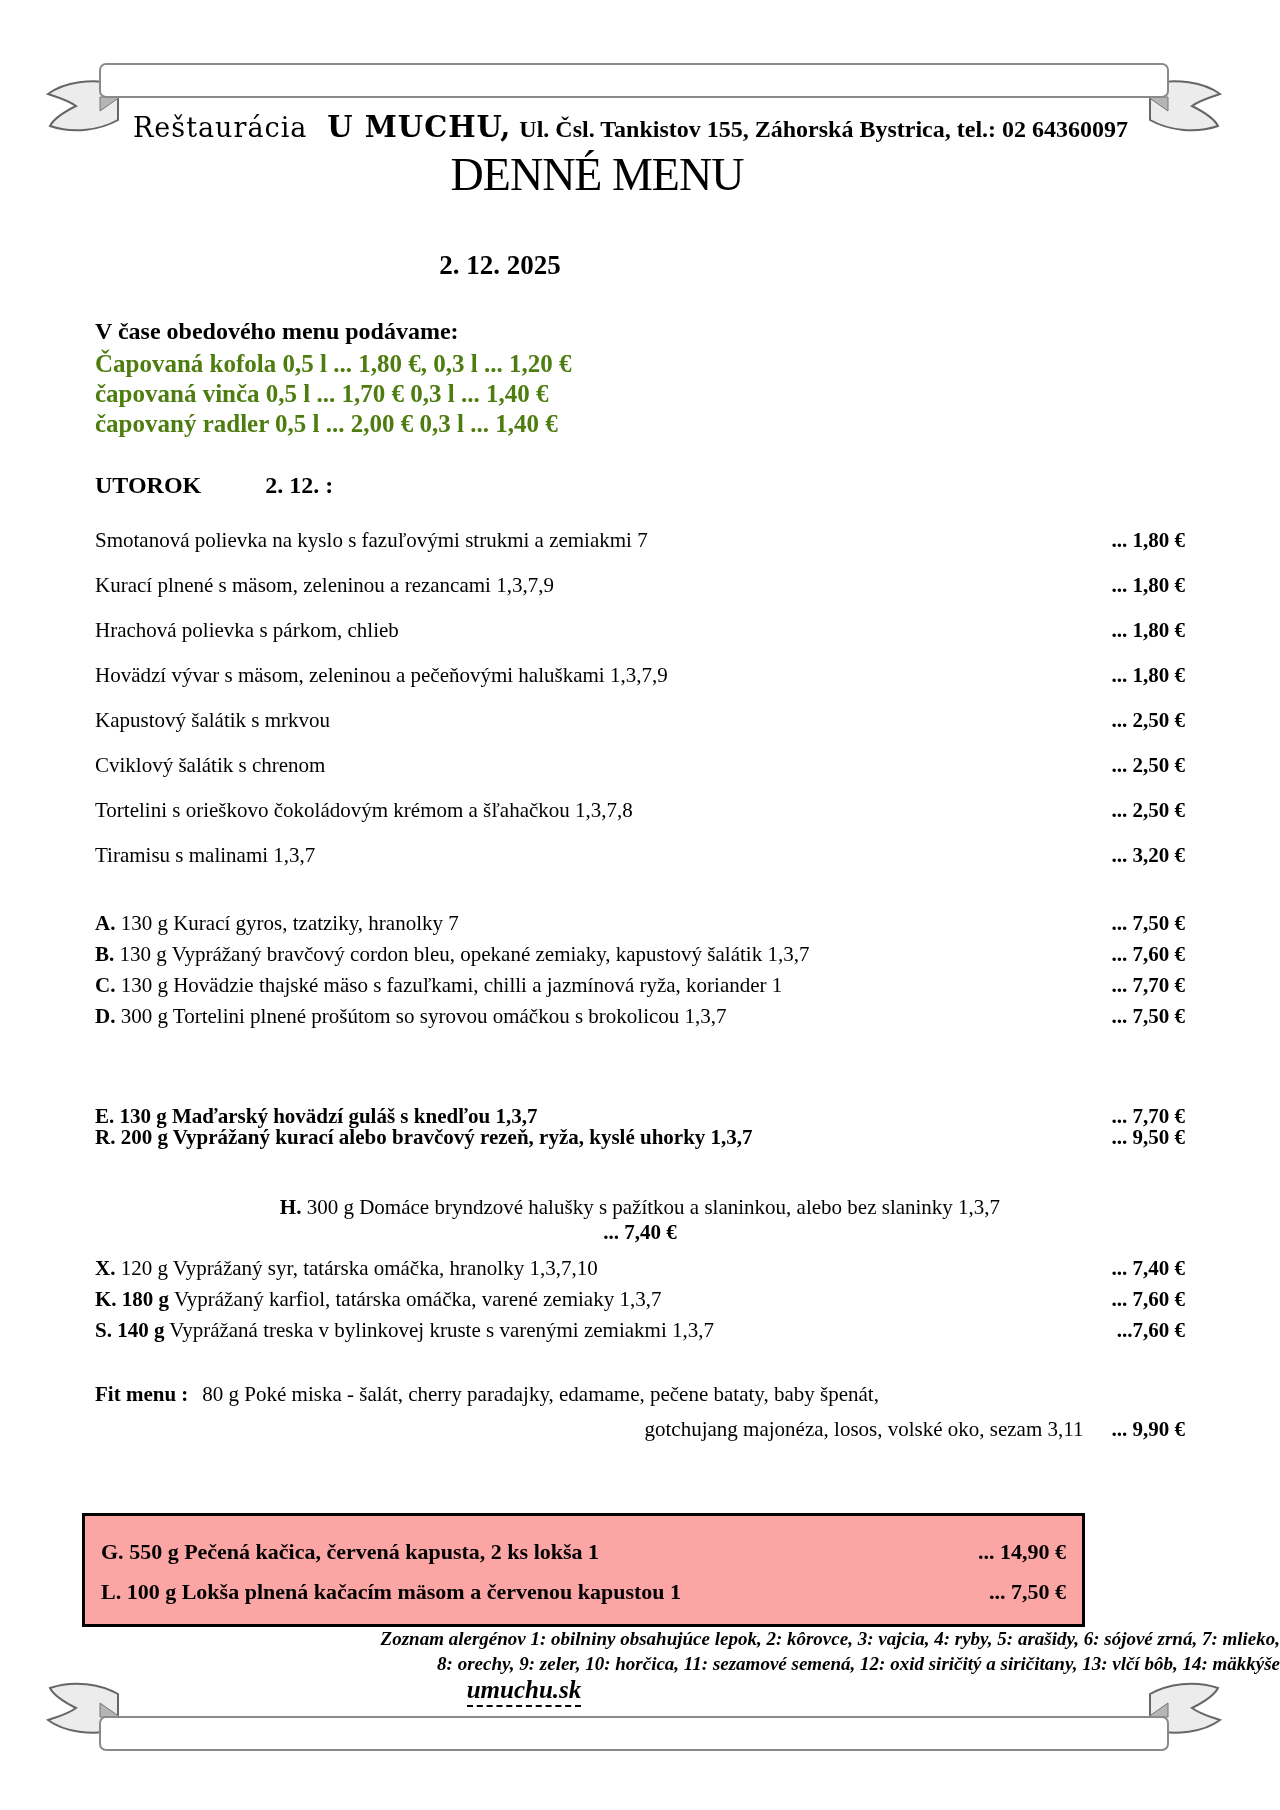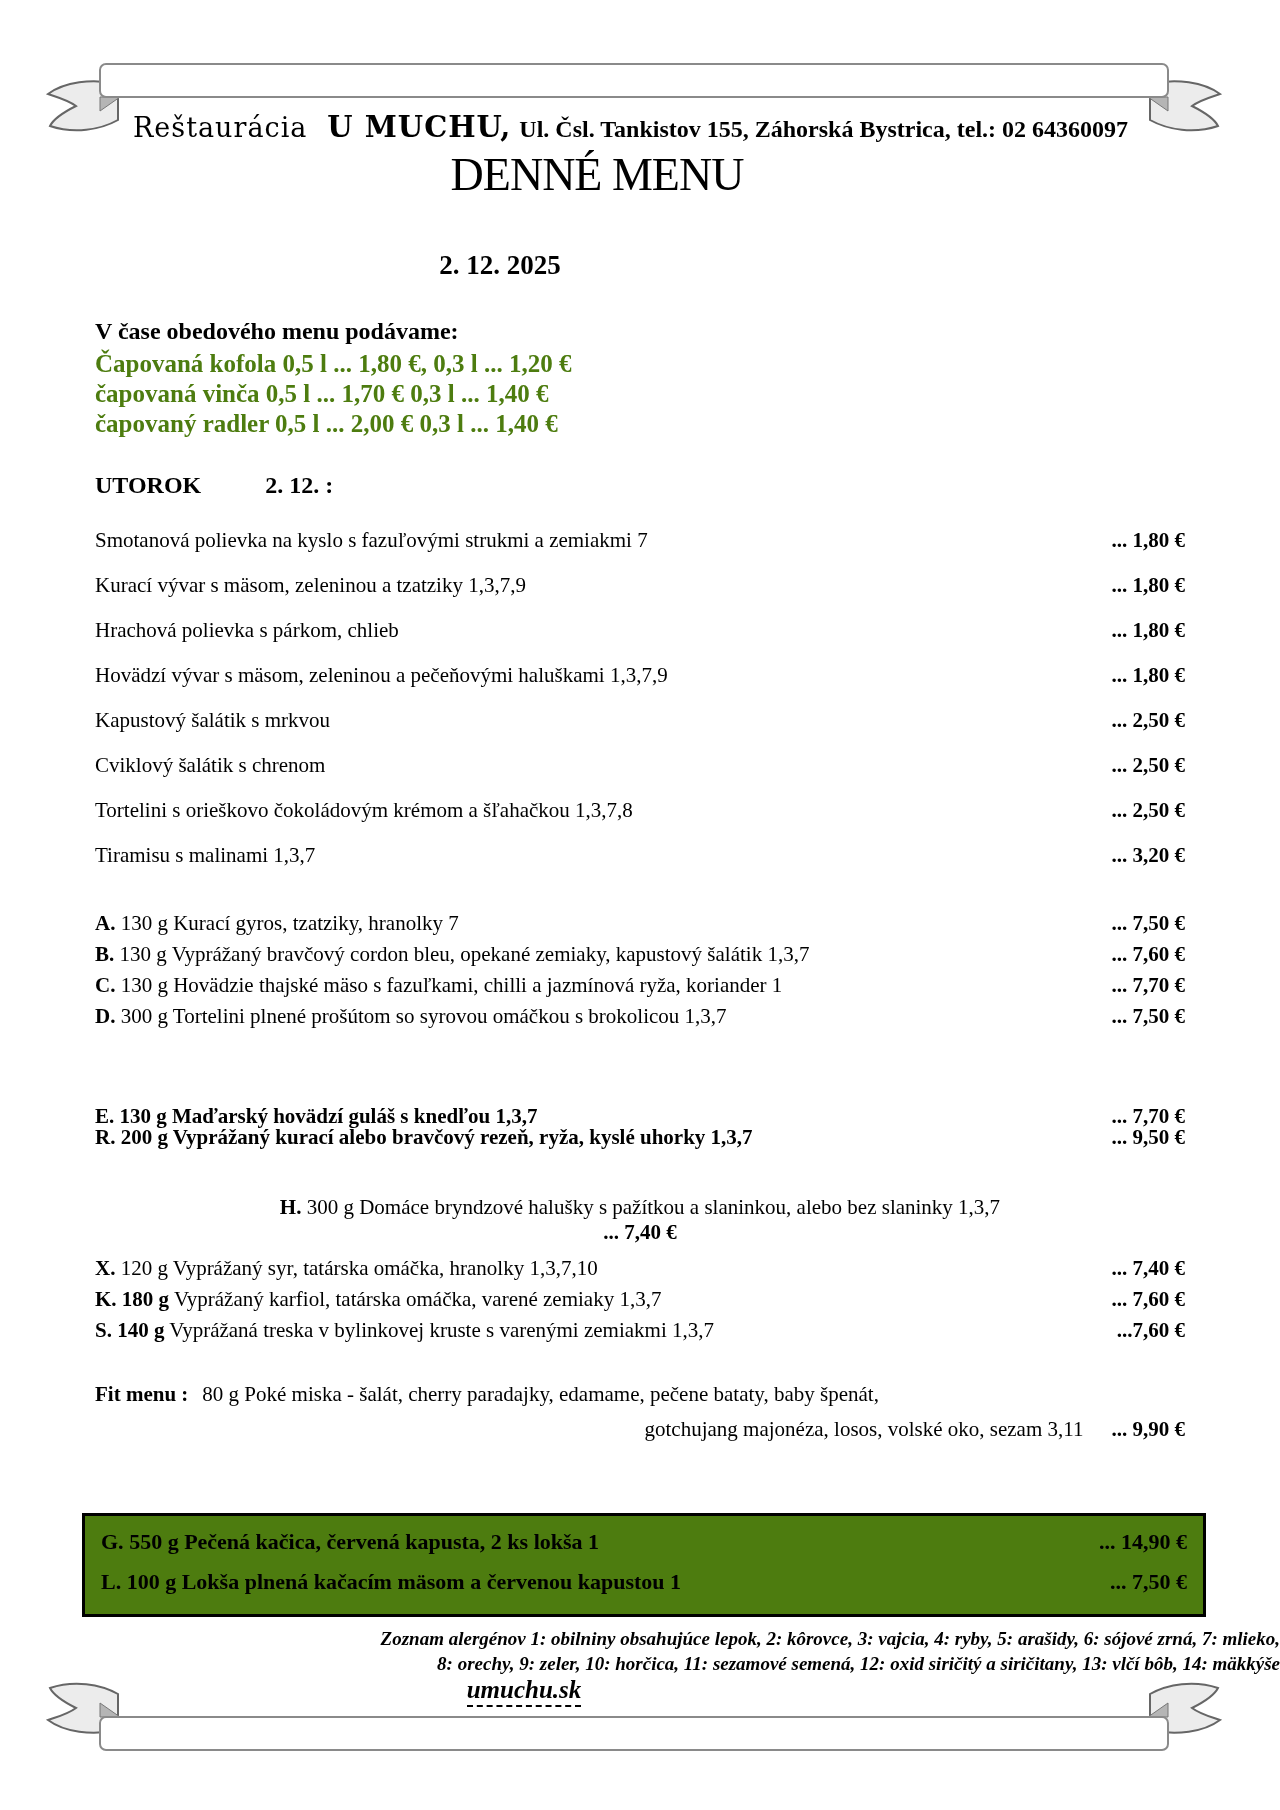--- a/index.html
+++ b/index.html
@@ -44,22 +44,22 @@
   .fried{top:1253px;}   .fried .menu-row{height:31px;}
 
   
   .fit{top:1377px;left:95px;width:1090px;font-size:21px;}
   .fit-line1{display:flex;height:35px;align-items:center;}
   .fit-label{font-weight:bold;margin-right:14px;}
   .fit-line2{display:flex;height:35px;align-items:center;justify-content:flex-end;gap:28px;}
   .fit-price{font-weight:bold;white-space:nowrap;}
 
   
-  .specials{top:1513px;left:82px;width:1124px;border:3px solid #000;
-            box-sizing:border-box;padding:6px 16px 12px 16px;background:#4d7c0f;}
+  .specials{top:1513px;left:82px;width:1003px;border:3px solid #000;
+            box-sizing:border-box;padding:16px 16px 12px 16px;background:#fca5a5;}
   .specials .menu-row{height:40px;font-size:22px;}
 
   
   .allergens{top:1626px;left:0;width:1280px;text-align:right;
              font-size:19px;font-weight:bold;line-height:25px;font-style:italic;}
   .website-wrap{top:1676px;left:0;width:1048px;text-align:center;}
   .website{display:inline-block;font-size:25px;font-weight:bold;font-style:italic;
            border-bottom:2px dashed #000;padding-bottom:1px;}
 </style>
 </head>
@@ -102,21 +102,21 @@
   <div class="abs day-row">
     <span>UTOROK</span><span class="day-date">2. 12.  :</span>
   </div>
 
   <div class="abs list soups">
       <div class="menu-row">
     <span class="left"><span class="pre"></span><span class="text">Smotanová polievka na kyslo s fazuľovými strukmi a zemiakmi 7</span></span>
     <span class="price">... 1,80 €</span>
   </div>
       <div class="menu-row">
-    <span class="left"><span class="pre"></span><span class="text">Kurací vývar s mäsom, zeleninou a tzatziky 1,3,7,9</span></span>
+    <span class="left"><span class="pre"></span><span class="text">Kurací plnené s mäsom, zeleninou a rezancami 1,3,7,9</span></span>
     <span class="price">... 1,80 €</span>
   </div>
       <div class="menu-row">
     <span class="left"><span class="pre"></span><span class="text">Hrachová polievka s párkom, chlieb</span></span>
     <span class="price">... 1,80 €</span>
   </div>
       <div class="menu-row">
     <span class="left"><span class="pre"></span><span class="text">Hovädzí vývar s mäsom, zeleninou a pečeňovými haluškami 1,3,7,9</span></span>
     <span class="price">... 1,80 €</span>
   </div>

